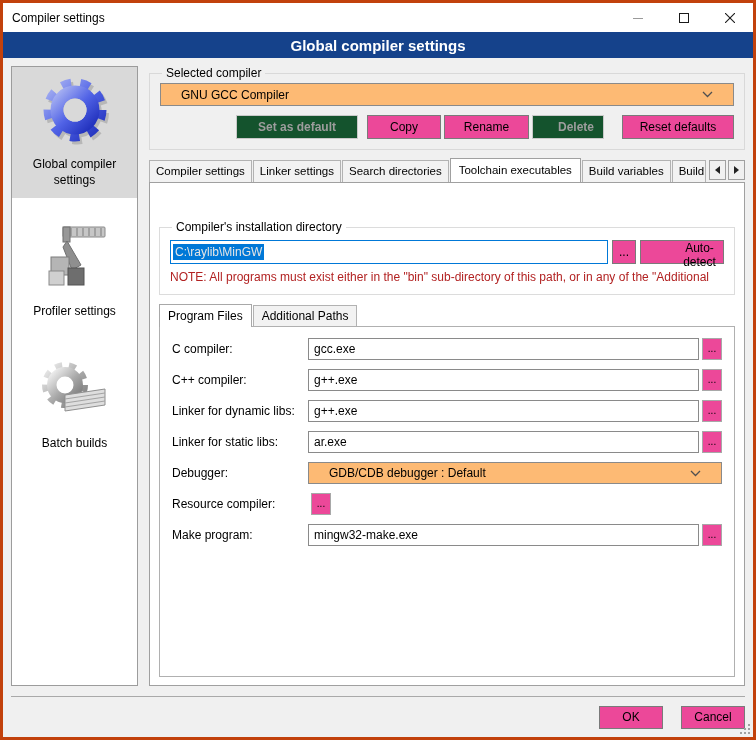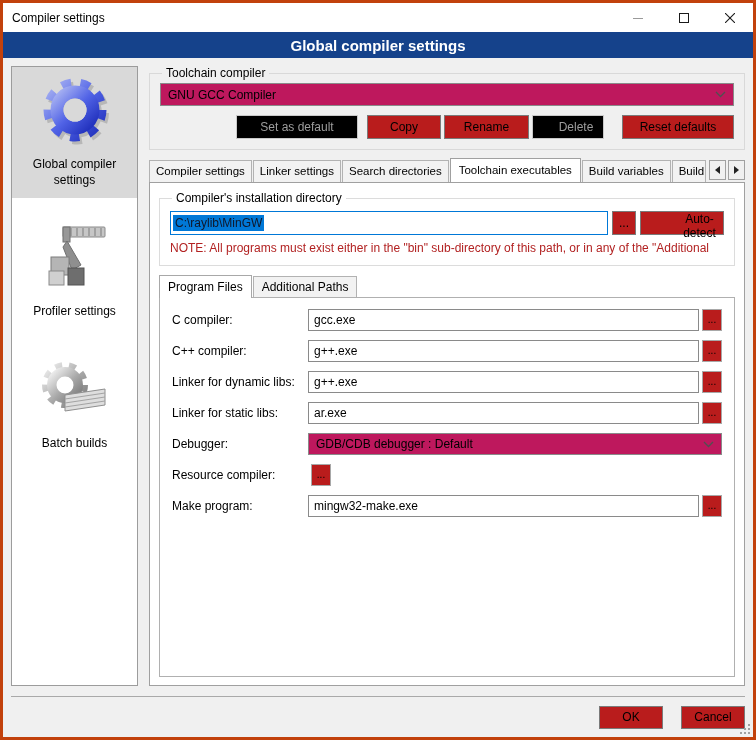--- a/index.html
+++ b/index.html
@@ -48,31 +48,31 @@
   .side-item.selected { background: #d9d9d9; }
   .side-item + .side-item { margin-top: 16px; }
   .side-icon { width: 76px; height: 80px; flex: 0 0 auto; }
   .side-label { text-align: center; line-height: 1.3; margin-top: 3px; }
   .content { flex: 1 1 auto; min-width: 0; display: flex; flex-direction: column; }
   
   fieldset { border: 1px solid #d9d9d9; padding: 3px 10px 10px; min-width: 0; }
   legend { padding: 0 4px; margin-left: 2px; }
   
   .combo {
-    height: 23px; border: 1px solid #8a8a8a; background: #be185d;
-    display: flex; align-items: center; padding: 0 7px; cursor: default;
+    height: 23px; border: 1px solid #8a8a8a; background: #fdba74;
+    display: flex; align-items: center; padding: 0 20px; cursor: default;
   }
   .combo .combo-text { flex: 1; white-space: nowrap; overflow: hidden; }
   
   .btn {
-    height: 24px; background: #b91c1c; border: 1px solid #7a7a7a;
+    height: 24px; background: #ec4899; border: 1px solid #7a7a7a;
     font-family: "Liberation Sans", sans-serif; font-size: 12px;
     text-align: center; padding: 0 4px; cursor: default;
   }
-  .btn.disabled { background: #000000; border-color: #c9c9c9; color: #9d9d9d; }
+  .btn.disabled { background: #14532d; border-color: #c9c9c9; color: #9d9d9d; font-weight: bold; }
   .action-row { display: flex; justify-content: flex-end; align-items: center; margin-top: 9px; }
   
   .tabstrip {
     display: flex; align-items: flex-end;
     margin-top: 7px; position: relative;
     padding-right: 38px; height: 25px; overflow: hidden;
     flex: 0 0 auto;
   }
   .tab {
     padding: 4px 6px 3px; height: 22px; white-space: nowrap;
@@ -90,27 +90,27 @@
     display: flex; align-items: center; justify-content: center; cursor: default;
   }
   .tri-left { width: 0; height: 0; border-top: 4px solid transparent; border-bottom: 4px solid transparent; border-right: 5px solid #222; }
   .tri-right { width: 0; height: 0; border-top: 4px solid transparent; border-bottom: 4px solid transparent; border-left: 5px solid #222; }
   .tabpage {
     flex: 1 1 auto; min-height: 0;
     border: 1px solid #a0a0a0; background: #fff;
     padding: 8px 9px; display: flex; flex-direction: column;
   }
   
-  .dir-fieldset { border-color: #dcdcdc; }
+  .dir-fieldset { border-color: #dcdcdc; margin-top: 29px; }
   .dir-row { display: flex; gap: 4px; margin-top: 3px; align-items: center; }
   .path-input {
     flex: 1; height: 24px; border: 1px solid #0078d7; background: #fff;
     display: flex; align-items: center; padding: 0 2px; overflow: hidden; cursor: text;
   }
-  .path-selected { background: #0078d7; color: #0f172a; padding: 1px 2px; white-space: nowrap; }
+  .path-selected { background: #0078d7; color: #e5e5e5; padding: 1px 2px; white-space: nowrap; }
   .browse-btn { width: 24px; flex: 0 0 24px; }
   .autodetect-btn { width: 84px; flex: 0 0 84px; padding-left: 39px; }
   .note { color: #b22222; margin-top: 6px; white-space: nowrap; overflow: hidden; }
   
   .subtabs { display: flex; align-items: flex-end; margin-top: 8px; height: 23px; flex: 0 0 auto; }
   .subtab {
     padding: 3px 8px; height: 21px; white-space: nowrap;
     border: 1px solid #b2b2b2; border-bottom: none; background: #f2f2f2;
     margin-right: 1px; cursor: default;
   }
@@ -219,21 +219,21 @@
           <path d="M28 42 L68 36 L68 52 L28 58 Z" fill="#dedede" stroke="#8f8f8f"></path>
           <path d="M28 46 L68 40 M28 50 L68 44 M28 54 L68 48" stroke="#a3a3a3" stroke-width="1" fill="none"></path>
         </svg>
         <span class="side-label">Batch builds</span>
       </div>
     </div>
 
     <div class="content">
 
       <fieldset>
-        <legend>Toolchain compiler</legend>
+        <legend>Selected compiler</legend>
         <div class="combo">
           <span class="combo-text">GNU GCC Compiler</span>
           <svg width="11" height="7" viewBox="0 0 11 7">
               <path d="M1 1 L5.5 5.5 L10 1" fill="none" stroke="#505050" stroke-width="1.3"></path>
             </svg>
         </div>
         <div class="action-row">
           <button class="btn disabled" style="width:122px;">Set as default</button>
           <button class="btn" style="width:74px;margin-left:9px;">Copy</button>
           <button class="btn" style="width:85px;margin-left:3px;">Rename</button>

